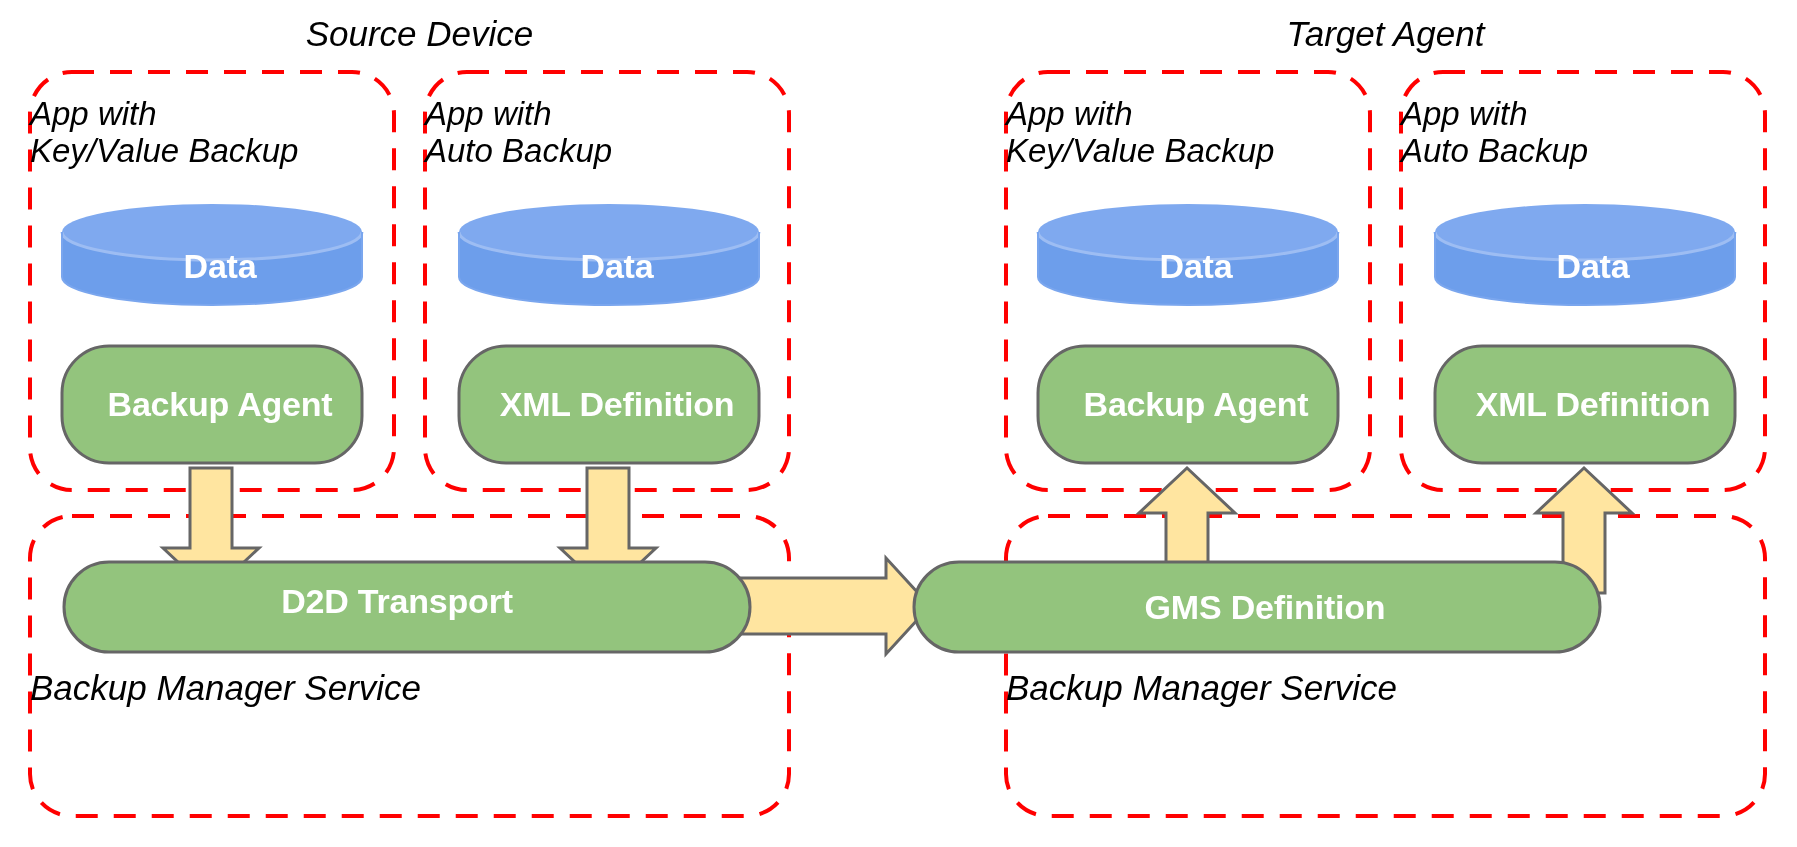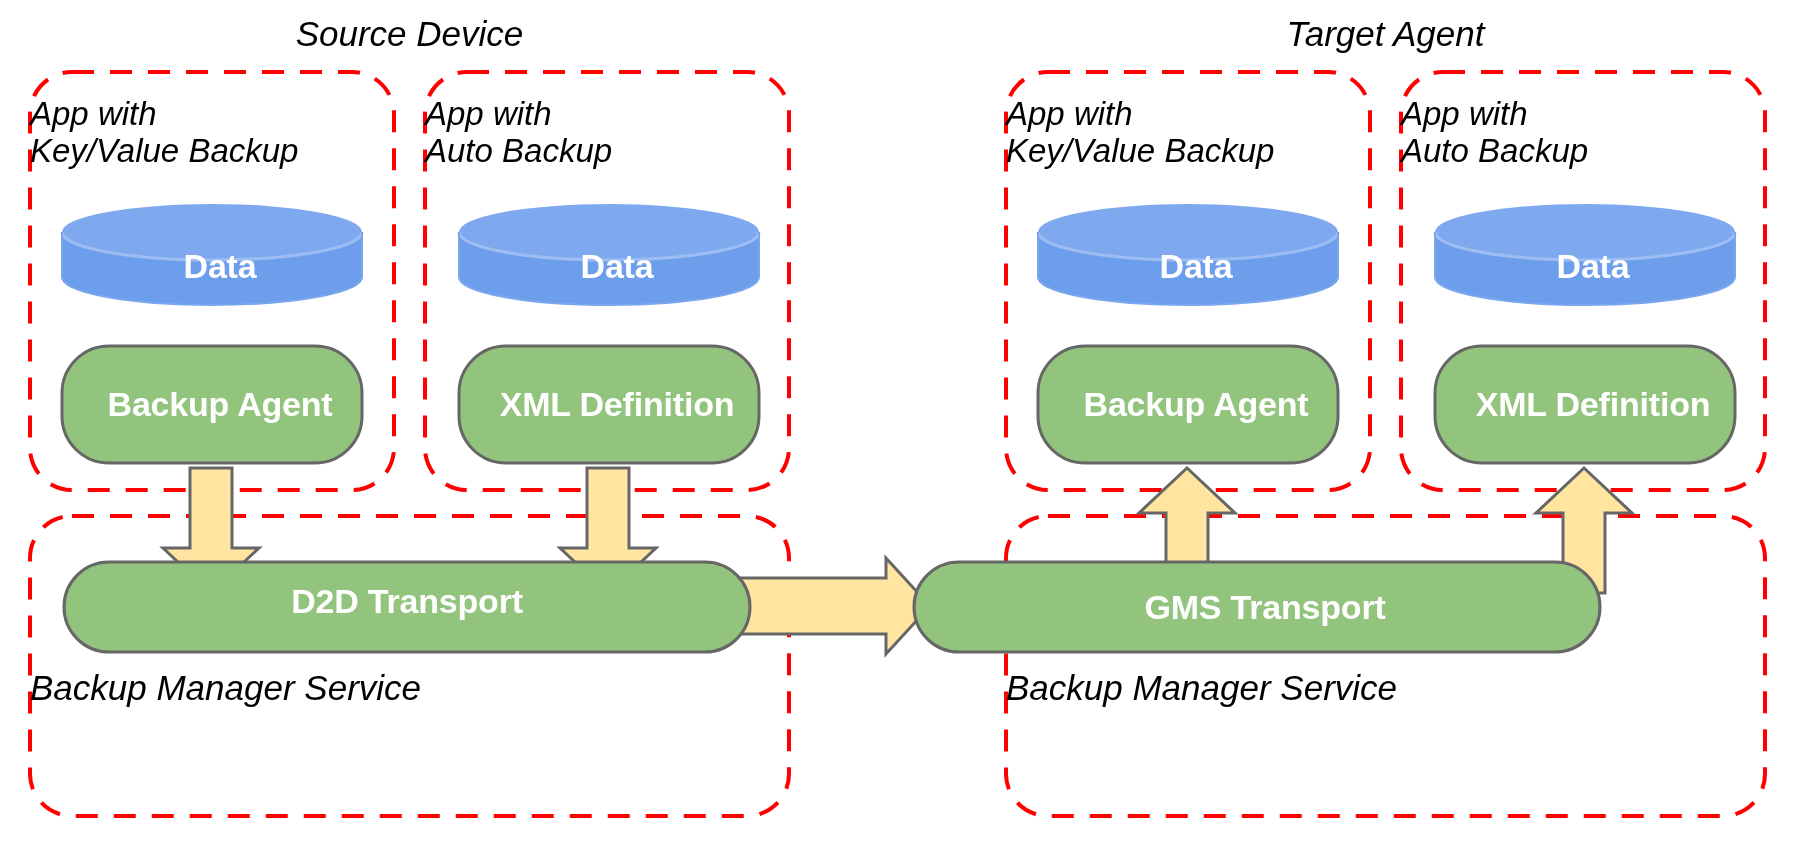--- a/index.html
+++ b/index.html
@@ -134,21 +134,21 @@
 
     <rect x="62" y="346" width="300" height="117" rx="47" ry="47" fill="#93c47d" stroke="#666666" stroke-width="3"></rect>
     <rect x="459" y="346" width="300" height="117" rx="47" ry="47" fill="#93c47d" stroke="#666666" stroke-width="3"></rect>
     <rect x="1038" y="346" width="300" height="117" rx="47" ry="47" fill="#93c47d" stroke="#666666" stroke-width="3"></rect>
     <rect x="1435" y="346" width="300" height="117" rx="47" ry="47" fill="#93c47d" stroke="#666666" stroke-width="3"></rect>
 
     <rect x="64" y="562" width="686" height="90" rx="45" ry="45" fill="#93c47d" stroke="#666666" stroke-width="3"></rect>
     <rect x="914" y="562" width="686" height="90" rx="45" ry="45" fill="#93c47d" stroke="#666666" stroke-width="3"></rect>
   </svg>
 
-  <div class="device-title" style="left:30px; top:14px; width:759px;">Source Device</div>
+  <div class="device-title" style="left:40px; top:14px; width:759px;">Source Device</div>
 
   <div class="device-title" style="left:1006px; top:14px; width:759px;">Target Agent</div>
 
   <div class="app-label" style="left:30px; top:96px; width:364px;">
     <div>App with</div>
     <div>Key/Value Backup</div>
   </div>
 
   <div class="app-label" style="left:425px; top:96px; width:364px;">
     <div>App with</div>
@@ -168,19 +168,19 @@
   <div class="shape-label cyl-label" style="left:62px; top:236px; width:300px; height:60px;">Data</div>
   <div class="shape-label cyl-label" style="left:459px; top:236px; width:300px; height:60px;">Data</div>
   <div class="shape-label cyl-label" style="left:1038px; top:236px; width:300px; height:60px;">Data</div>
   <div class="shape-label cyl-label" style="left:1435px; top:236px; width:300px; height:60px;">Data</div>
 
   <div class="shape-label pill-label" style="left:62px; top:346px; width:300px; height:117px;">Backup Agent</div>
   <div class="shape-label pill-label" style="left:459px; top:346px; width:300px; height:117px;">XML Definition</div>
   <div class="shape-label pill-label" style="left:1038px; top:346px; width:300px; height:117px;">Backup Agent</div>
   <div class="shape-label pill-label" style="left:1435px; top:346px; width:300px; height:117px;">XML Definition</div>
 
-  <div class="shape-label transport-label" style="left:56px; top:562px; width:686px; height:78px;">D2D Transport</div>
-  <div class="shape-label transport-label" style="left:914px; top:562px; width:686px; height:90px;">GMS Transport</div>
+  <div class="shape-label transport-label" style="left:46px; top:562px; width:686px; height:78px;">D2D Transport</div>
+  <div class="shape-label transport-label" style="left:914px; top:562px; width:686px; height:90px;">GMS Definition</div>
 
   <div class="bms-label" style="left:30px; top:668px; width:759px;">Backup Manager Service</div>
   <div class="bms-label" style="left:1006px; top:668px; width:759px;">Backup Manager Service</div>
 
 </div>
 
 </body></html>

